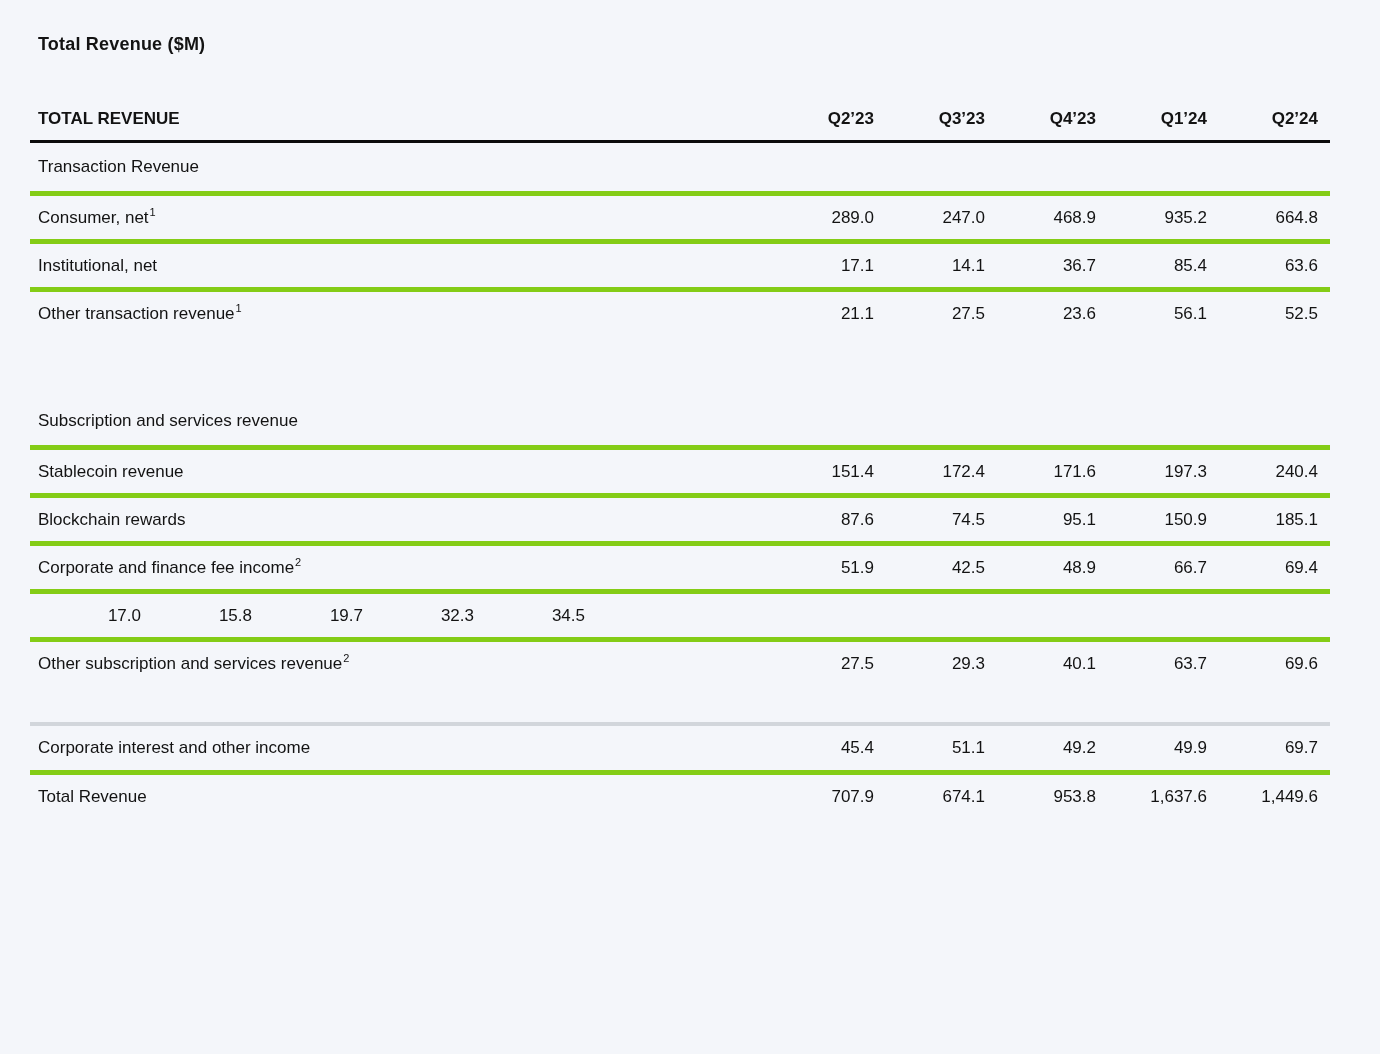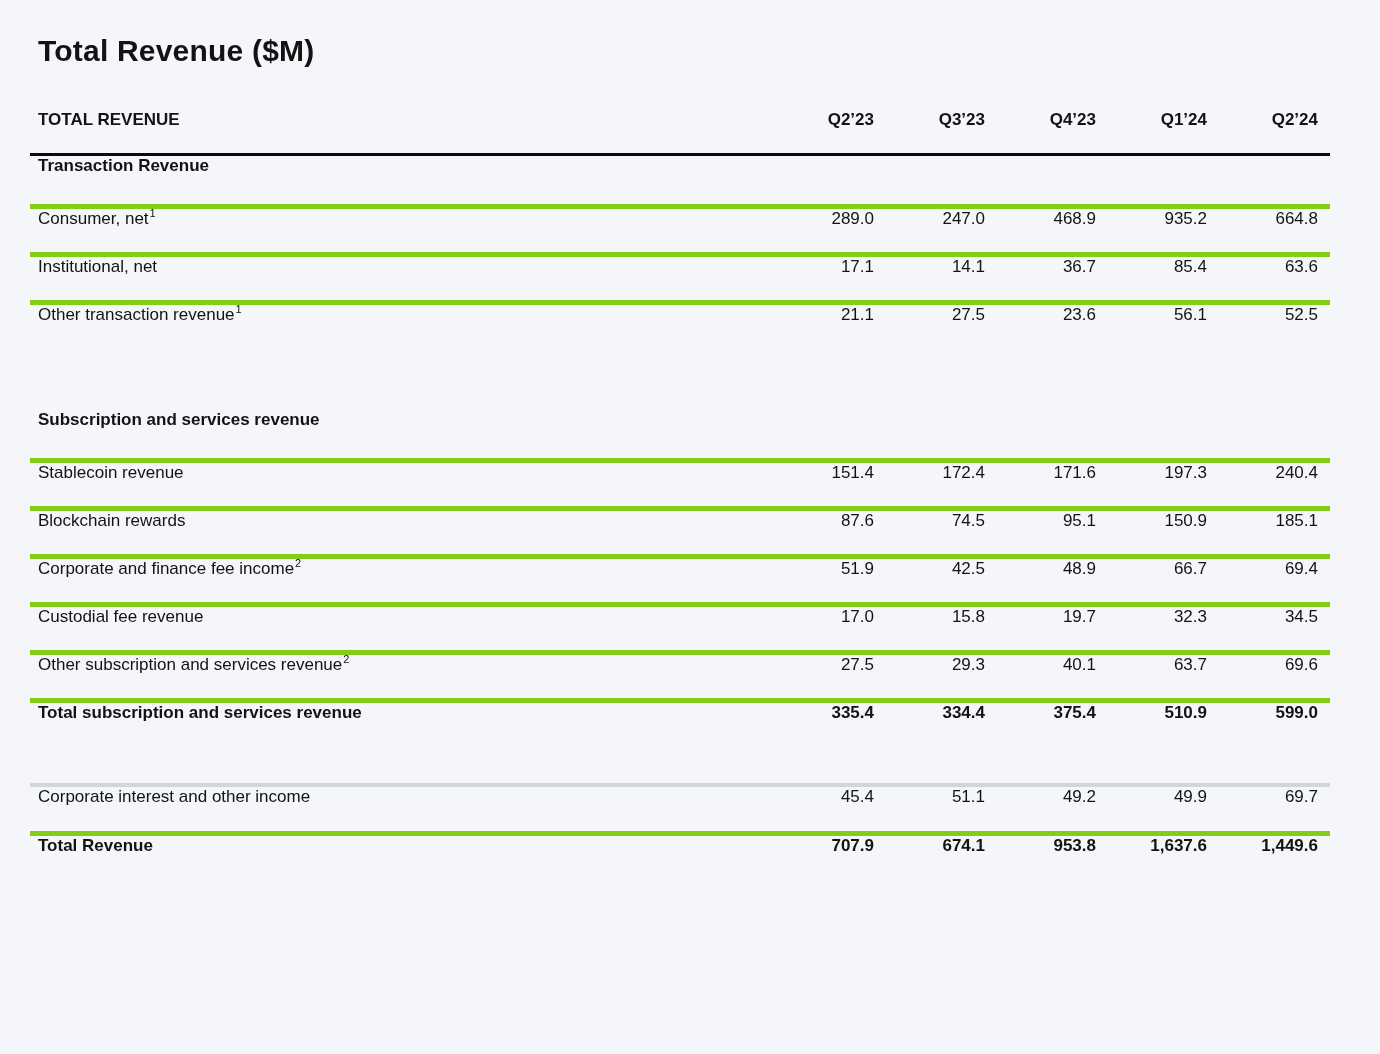--- a/index.html
+++ b/index.html
@@ -12,32 +12,33 @@
     color: #131313;
     overflow: hidden;
   }
   .page {
     box-sizing: border-box;
     width: 1380px;
     height: 1054px;
     padding: 30px 50px 0 30px;
   }
   .title {
-    font-size: 30px;
+    font-size: 18px;
     font-weight: 700;
     margin: 0;
     padding: 4px 0 0 8px;
     letter-spacing: 0.2px;
   }
   .table {
     margin-top: 42px;
   }
   .row {
     box-sizing: border-box;
     display: flex;
+    align-items: center;
     height: 48px;
     font-size: 17px;
   }
   .header-row {
     height: 46px;
     font-weight: 700;
     border-bottom: 3px solid #0b0b0b;
   }
   .cell { white-space: nowrap; }
   .cell.label {
@@ -55,21 +56,21 @@
     font-size: 11px;
     line-height: 0;
     vertical-align: super;
     margin-left: 1px;
   }
   .border-thin  { border-top: 5px solid #84cc16; }
   .border-none  { border-top: none; }
   .border-thick { border-top: 4px solid #d2d6db; }
   .gap-lg { margin-top: 62px; }
   .gap-md { margin-top: 37px; }
-  .kind-section, .kind-total, .kind-grand { font-weight: 700; }
+  .kind-section, .kind-total, .kind-grand { font-weight: 400; }
 </style>
 </head>
 <body>
 
 <div class="page">
 
   <h1 class="title">Total Revenue ($M)</h1>
 
   <div class="table">
 
@@ -150,45 +151,36 @@
   <div class="row kind-item border-thin">
     <div class="cell label"><span class="lbl">Corporate and finance fee income</span><sup>2</sup></div>
     <div class="cell num">51.9</div>
     <div class="cell num">42.5</div>
     <div class="cell num">48.9</div>
     <div class="cell num">66.7</div>
     <div class="cell num">69.4</div>
   </div>
 
   <div class="row kind-item border-thin">
-    <div class="cell label"><span class="lbl">Custodial fee revenue</span><sup></sup></div>
     <div class="cell num">17.0</div>
     <div class="cell num">15.8</div>
     <div class="cell num">19.7</div>
     <div class="cell num">32.3</div>
     <div class="cell num">34.5</div>
   </div>
 
   <div class="row kind-item border-thin">
     <div class="cell label"><span class="lbl">Other subscription and services revenue</span><sup>2</sup></div>
     <div class="cell num">27.5</div>
     <div class="cell num">29.3</div>
     <div class="cell num">40.1</div>
     <div class="cell num">63.7</div>
     <div class="cell num">69.6</div>
   </div>
 
-  <div class="row kind-total border-thin">
-    <div class="cell label"><span class="lbl">Total subscription and services revenue</span><sup></sup></div>
-    <div class="cell num">335.4</div>
-    <div class="cell num">334.4</div>
-    <div class="cell num">375.4</div>
-    <div class="cell num">510.9</div>
-    <div class="cell num">599.0</div>
-  </div>
 
 
   <div class="row kind-item border-thick gap-md">
     <div class="cell label"><span class="lbl">Corporate interest and other income</span><sup></sup></div>
     <div class="cell num">45.4</div>
     <div class="cell num">51.1</div>
     <div class="cell num">49.2</div>
     <div class="cell num">49.9</div>
     <div class="cell num">69.7</div>
   </div>

